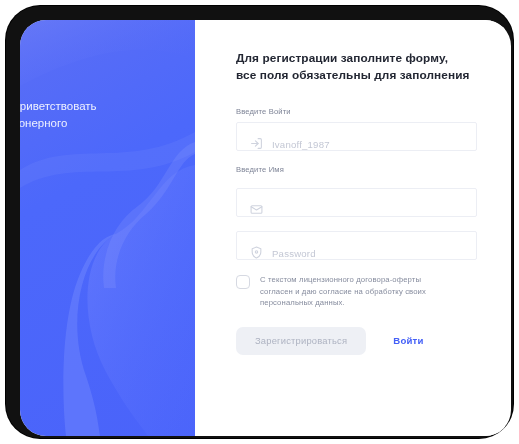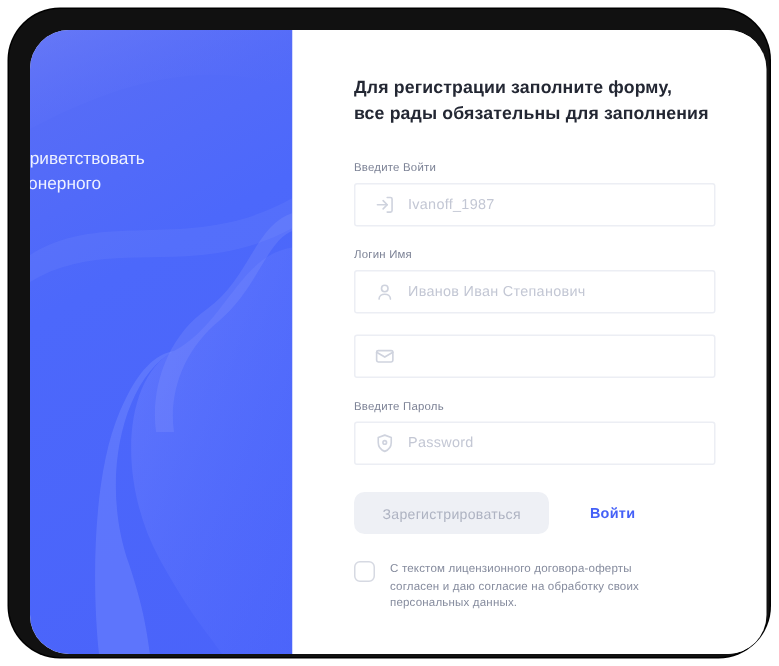--- a/index.html
+++ b/index.html
@@ -100,21 +100,21 @@
     margin-bottom: 6px;
   }
 
   .field-input {
     position: relative;
     height: 29px;
     border: 1px solid #eceef4;
     border-radius: 2px;
     background: #ffffff;
     display: flex;
-    align-items: center;
+    align-items: flex-end;
     padding-left: 13px;
     cursor: text;
   }
   .field-icon {
     width: 13px;
     height: 13px;
     flex: 0 0 13px;
     display: flex;
     align-items: center;
     justify-content: center;
@@ -213,83 +213,73 @@
           <div>ного акционерного</div>
           <div>!</div>
         </div>
       </div>
     </div>
 
     <div id="form-panel">
 
       <div id="form-title">
         <span>Для регистрации заполните форму,</span>
-        <span>все рады обязательны для заполнения</span>
+        <span>все поля обязательны для заполнения</span>
       </div>
 
       <div class="field-group">
         <div class="field-label">Введите Войти</div>
         <div class="field-input">
           <span class="field-icon">
             <svg width="13" height="13" viewBox="0 0 24 24" fill="none" stroke="currentColor" stroke-width="2" stroke-linecap="round" stroke-linejoin="round">
               <path d="M10 17l5-5-5-5"></path>
                 <path d="M15 12H3"></path>
               <path d="M15 3h4a2 2 0 0 1 2 2v14a2 2 0 0 1-2 2h-4"></path>
             </svg>
           </span>
           <span class="field-placeholder">Ivanoff_1987</span>
         </div>
       </div>
 
       <div class="field-group">
-        <div class="field-label">Логин Имя</div>
-        <div class="field-input">
-          <span class="field-icon">
-            <svg width="13" height="13" viewBox="0 0 24 24" fill="none" stroke="currentColor" stroke-width="2" stroke-linecap="round" stroke-linejoin="round">
-              <circle cx="12" cy="8" r="4"></circle>
-              <path d="M5 21c0-4 3.5-6 7-6s7 2 7 6"></path>
-            </svg>
-          </span>
-          <span class="field-placeholder">Иванов Иван Степанович</span>
-        </div>
+        <div class="field-label">Введите Имя</div>
       </div>
 
       <div class="field-group">
         <div class="field-input">
           <span class="field-icon">
             <svg width="13" height="13" viewBox="0 0 24 24" fill="none" stroke="currentColor" stroke-width="2" stroke-linecap="round" stroke-linejoin="round">
               <rect x="2" y="5" width="20" height="14" rx="2"></rect>
               <path d="M2 7l10 6 10-6"></path>
             </svg>
           </span>
         </div>
       </div>
 
       <div class="field-group">
-        <div class="field-label">Введите Пароль</div>
         <div class="field-input">
           <span class="field-icon">
             <svg width="13" height="13" viewBox="0 0 24 24" fill="none" stroke="currentColor" stroke-width="2" stroke-linecap="round" stroke-linejoin="round">
               <path d="M12 2l8 3v6c0 5-3.4 9.2-8 11-4.6-1.8-8-6-8-11V5z"></path>
               <circle cx="12" cy="11" r="2.2"></circle>
             </svg>
           </span>
           <span class="field-placeholder">Password</span>
         </div>
       </div>
 
-      <div id="actions-row">
-        <button id="register-button">Зарегистрироваться</button>
-        <a id="login-link">Войти</a>
-      </div>
-
       <div id="consent-row">
         <div id="consent-checkbox"></div>
         <div id="consent-text">
           <span>С текстом лицензионного договора-оферты</span>
           <span>согласен и даю согласие на обработку своих</span>
           <span>персональных данных.</span>
         </div>
       </div>
 
+      <div id="actions-row">
+        <button id="register-button">Зарегистрироваться</button>
+        <a id="login-link">Войти</a>
+      </div>
+
     </div>
   </div>
 </div>
 
 </body></html>

